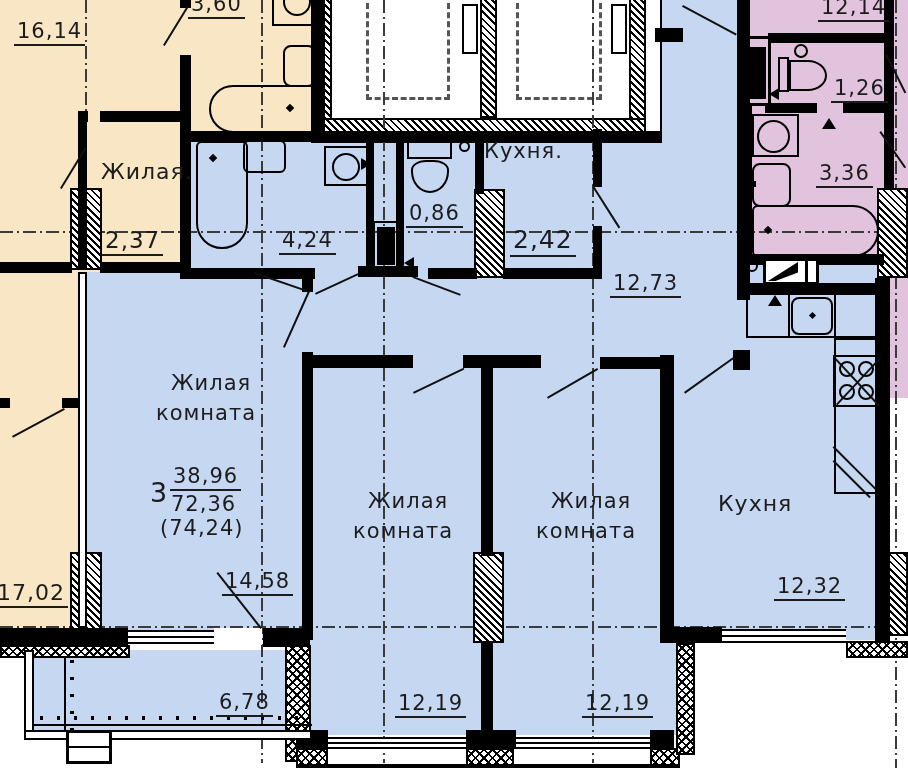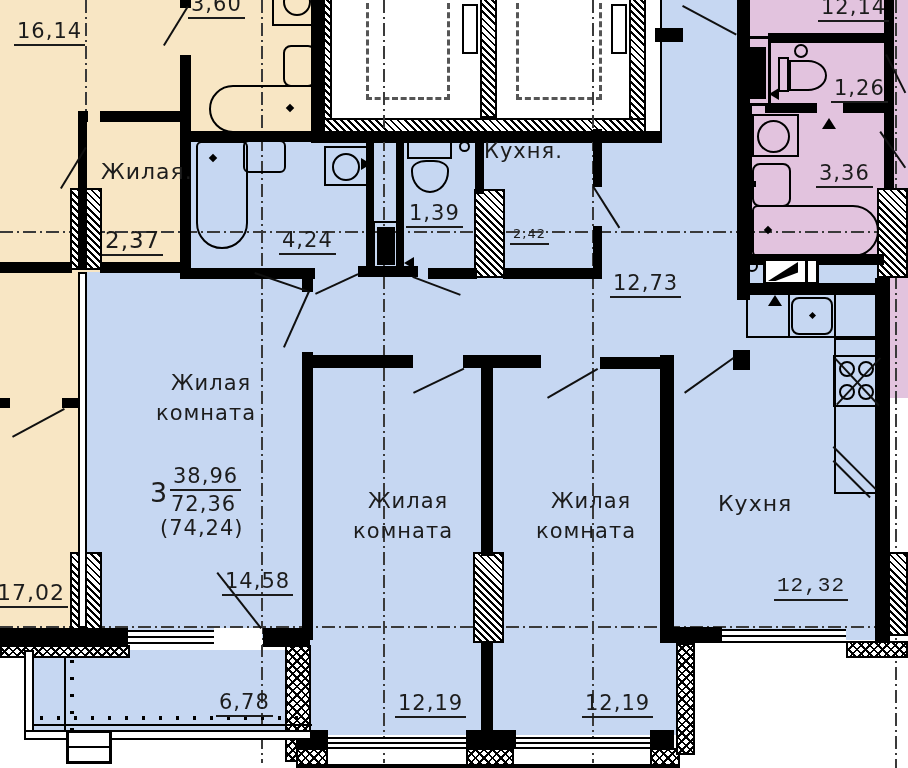--- a/index.html
+++ b/index.html
@@ -235,37 +235,37 @@
   <div class="dline" style="left:881px;top:131px;width:44px;transform:rotate(55.2deg)"></div>
   <div class="dline" style="left:218px;top:572px;width:71px;transform:rotate(51.8deg)"></div>
 
   <div id="labels">
       <span class="lbl und" style="left: 14px; top: 20px; font-size: 21px;">16,14</span>
       <span class="lbl" style="left: 101px; top: 160px; font-size: 22px;">Жилая.</span>
       <span class="lbl und" style="left: 102px; top: 228px; font-size: 23px;">2,37</span>
       <span class="lbl und" style="left: 188px; top: -7px; font-size: 21px;">3,60</span>
       <span class="lbl und" style="left: -6px; top: 581px; font-size: 22px;">17,02</span>
       <span class="lbl und" style="left: 279px; top: 229px; font-size: 21px;">4,24</span>
-      <span class="lbl und" style="left: 406px; top: 202px; font-size: 21px;">1,39</span>
+      <span class="lbl und" style="left: 406px; top: 202px; font-size: 21px;">0,86</span>
       <span class="lbl" style="left: 484px; top: 140px; font-size: 21px;">Кухня.</span>
-      <span class="lbl und" style="left: 510px; top: 227px; font-size: 13px;">2,42</span>
+      <span class="lbl und" style="left: 510px; top: 227px; font-size: 25px;">2,42</span>
       <span class="lbl und" style="left: 610px; top: 272px; font-size: 21px;">12,73</span>
       <span class="lbl" style="left: 171px; top: 372px; font-size: 21px;">Жилая</span>
       <span class="lbl" style="left: 156px; top: 402px; font-size: 21px;">комната</span>
       <span class="lbl" style="left: 150px; top: 479px; font-size: 27px;">3</span>
       <span class="lbl und" style="left: 170px; top: 465px; font-size: 21px;">38,96</span>
       <span class="lbl" style="left: 171px; top: 493px; font-size: 21px;">72,36</span>
       <span class="lbl" style="left: 160px; top: 517px; font-size: 21px;">(74,24)</span>
       <span class="lbl und" style="left: 222px; top: 570px; font-size: 21px;">14,58</span>
       <span class="lbl" style="left: 368px; top: 490px; font-size: 21px;">Жилая</span>
       <span class="lbl" style="left: 353px; top: 520px; font-size: 21px;">комната</span>
       <span class="lbl und" style="left: 395px; top: 692px; font-size: 21px;">12,19</span>
       <span class="lbl" style="left: 551px; top: 490px; font-size: 21px;">Жилая</span>
       <span class="lbl" style="left: 536px; top: 520px; font-size: 21px;">комната</span>
       <span class="lbl und" style="left: 582px; top: 692px; font-size: 21px;">12,19</span>
       <span class="lbl" style="left: 718px; top: 492px; font-size: 22px;">Кухня</span>
-      <span class="lbl und" style="left: 774px; top: 575px; font-size: 21px; font-family: Liberation Mono, monospace;">12,32</span>
+      <span class="lbl und" style="left: 774px; top: 575px; font-size: 21px;">12,32</span>
       <span class="lbl und" style="left: 216px; top: 691px; font-size: 21px;">6,78</span>
       <span class="lbl und" style="left: 818px; top: -4px; font-size: 21px;">12,14</span>
       <span class="lbl und" style="left: 831px; top: 77px; font-size: 21px;">1,26</span>
       <span class="lbl und" style="left: 816px; top: 162px; font-size: 21px;">3,36</span>
     </div>
 </div>
 
 </body></html>

